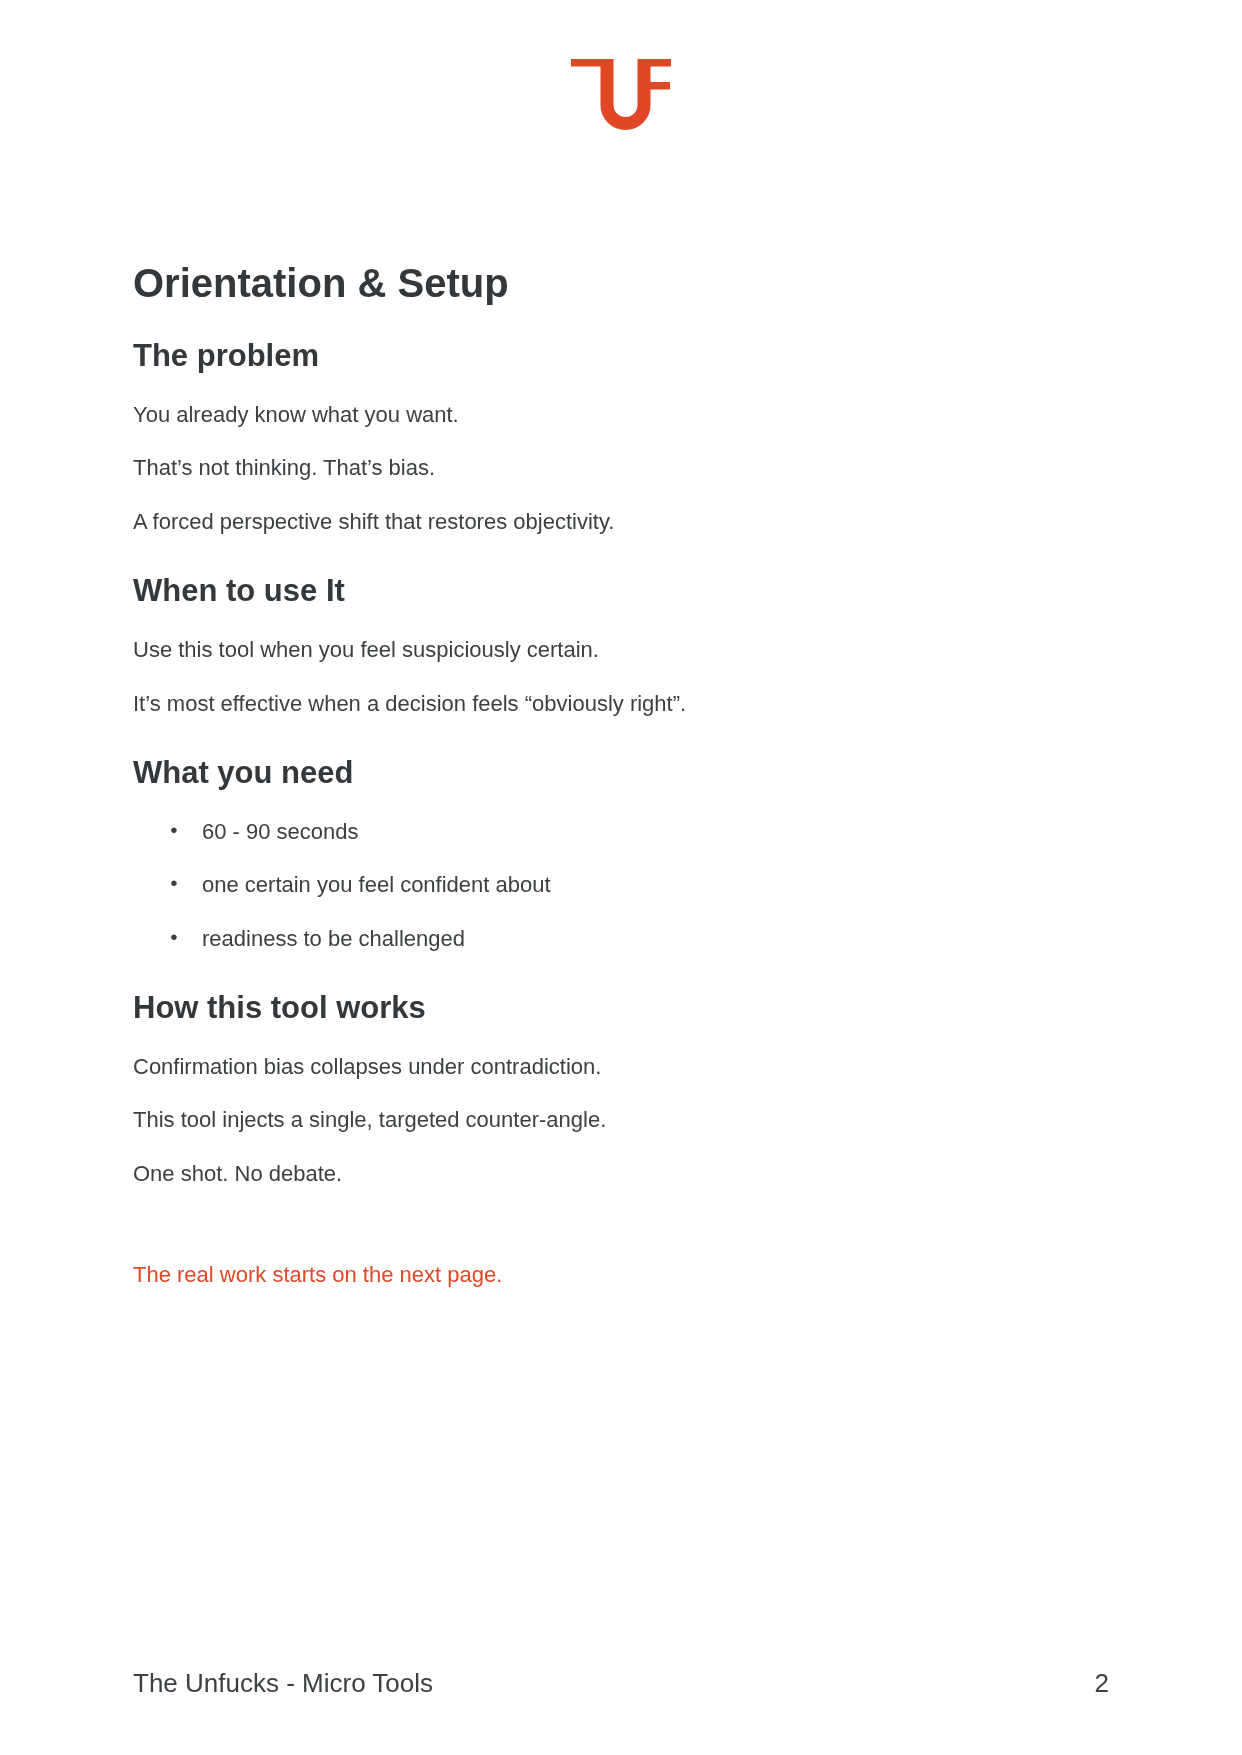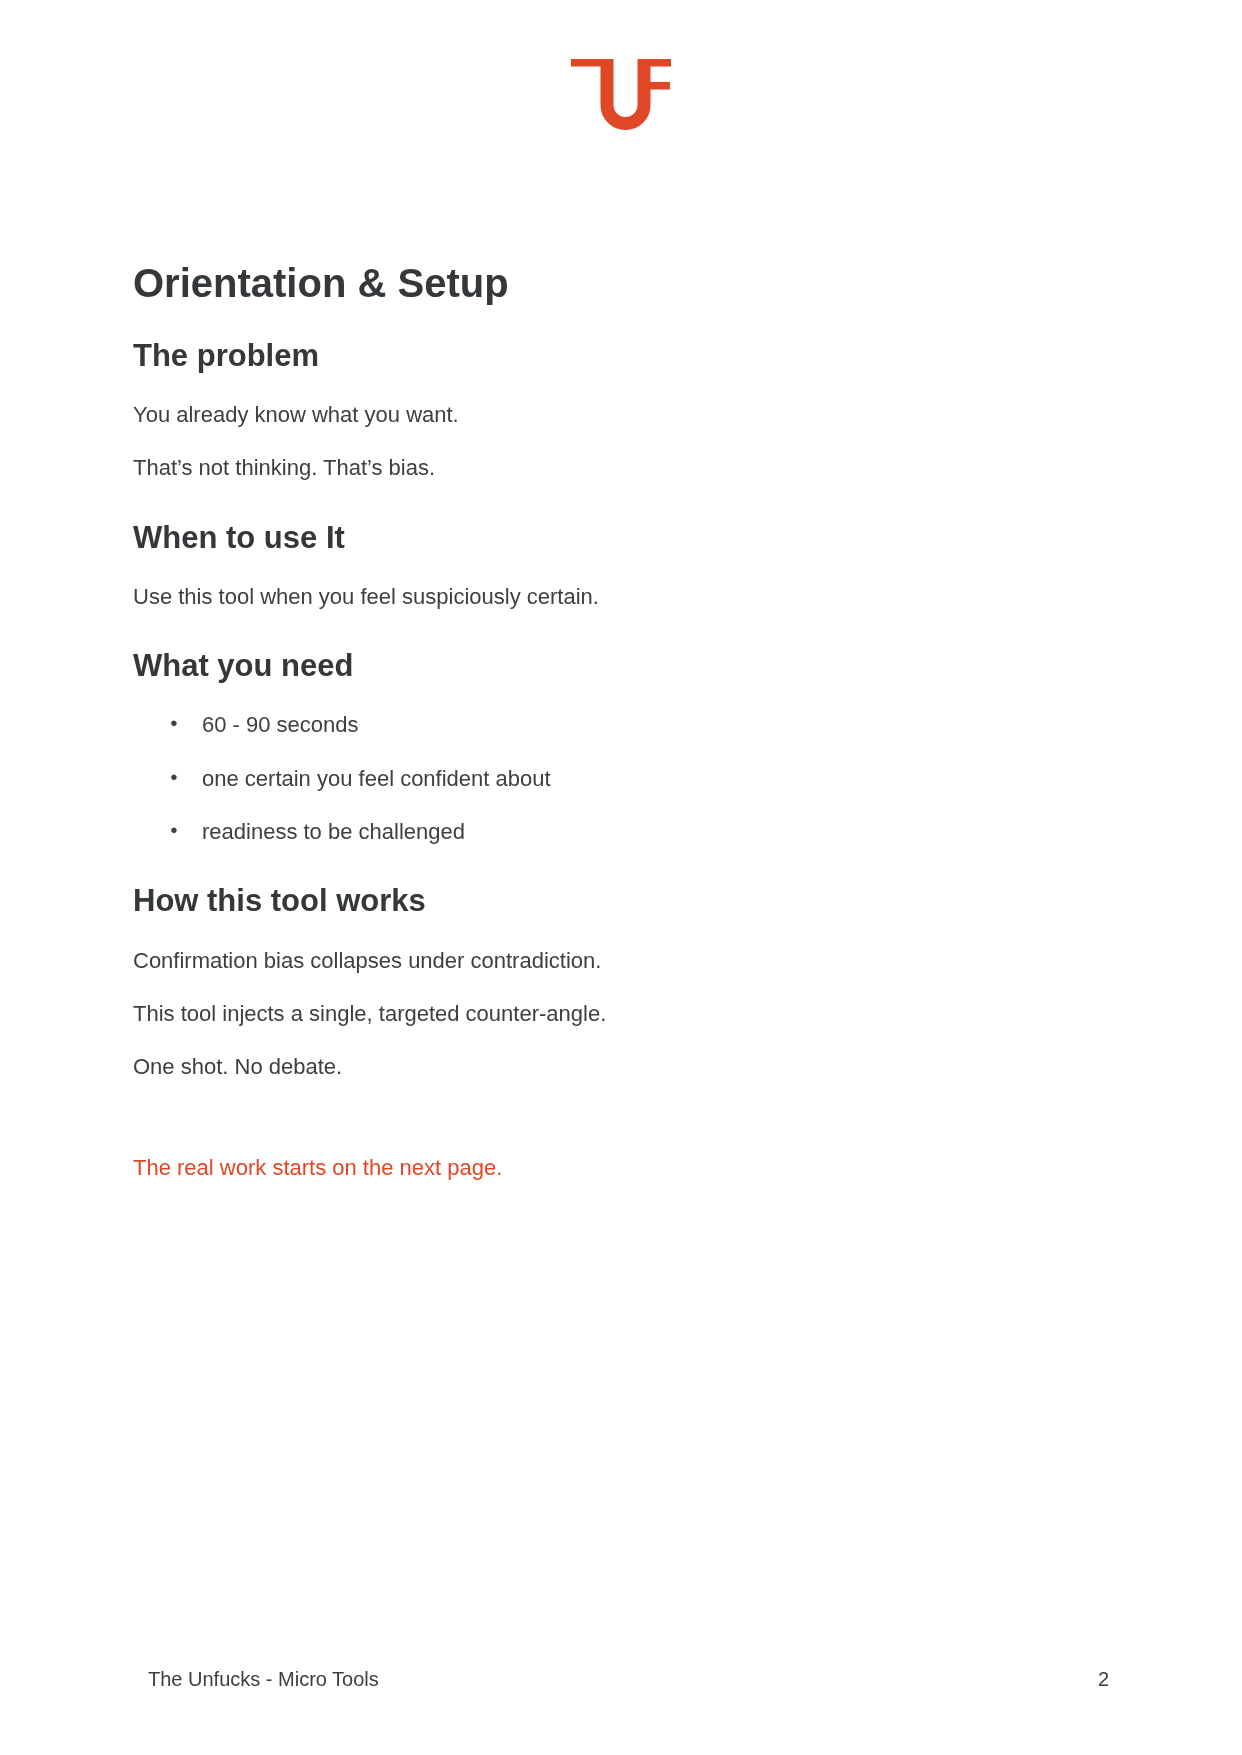--- a/index.html
+++ b/index.html
@@ -70,25 +70,25 @@
   p.note {
     margin-top: 76px;
     font-size: 22px;
     line-height: 1.15;
     font-weight: normal;
     color: #e04727;
   }
   footer {
     position: absolute;
     top: 1668px;
-    left: 148px;
+    left: 133px;
     right: 133px;
     display: flex;
     align-items: flex-end;
-    font-size: 20px;
+    font-size: 26px;
   }
   .footer-left  { flex: 1; text-align: left;  color: #3c4043; }
   .footer-mid   { flex: 0 0 auto; text-align: center; color: #3c4043; }
   .footer-right { flex: 1; text-align: right; }
   .footer-right a {
     color: #1155cc;
     text-decoration: underline;
     cursor: pointer;
   }
 </style>
@@ -107,23 +107,25 @@
   </div>
 
   <div class="content">
 
     <h1>Orientation &amp; Setup</h1>
 
     <h2 class="first">The problem</h2>
     <p class="body-line">You already know what you want.</p>
     <p class="body-line">That’s not thinking. That’s bias.</p>
 
+    <p class="body-line">A forced perspective shift that restores objectivity.</p>
 
     <h2>When to use It</h2>
     <p class="body-line">Use this tool when you feel suspiciously certain.</p>
+    <p class="body-line">It’s most effective when a decision feels “obviously right”.</p>
 
     <h2>What you need</h2>
     <ul class="needs-list">
       <li>
         <span class="bullet-dot">●</span>
         <span>60 - 90 seconds</span>
       </li>
       <li>
         <span class="bullet-dot">●</span>
         <span>one certain you feel confident about</span>

